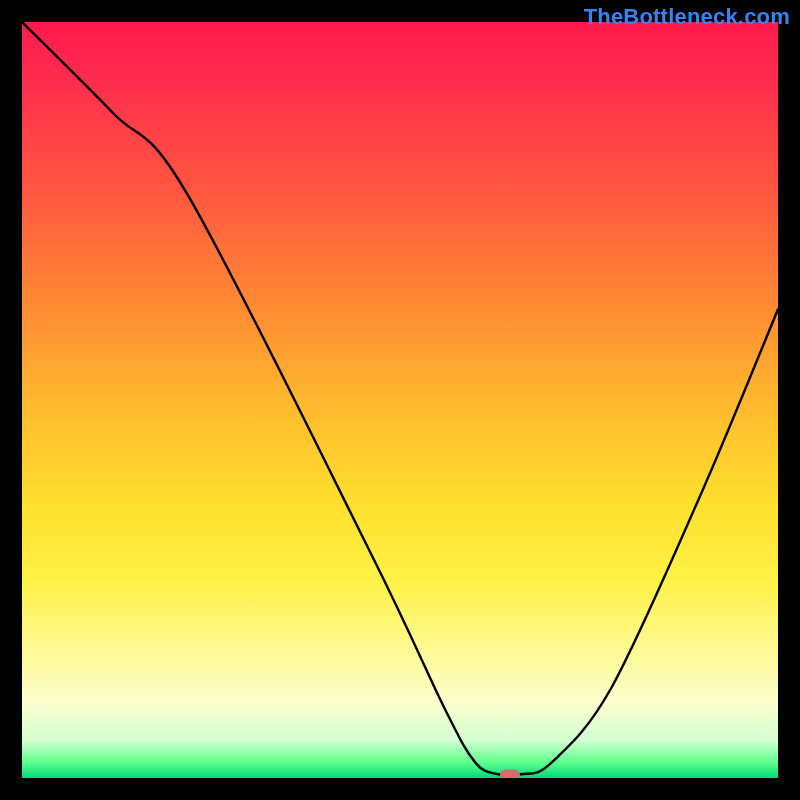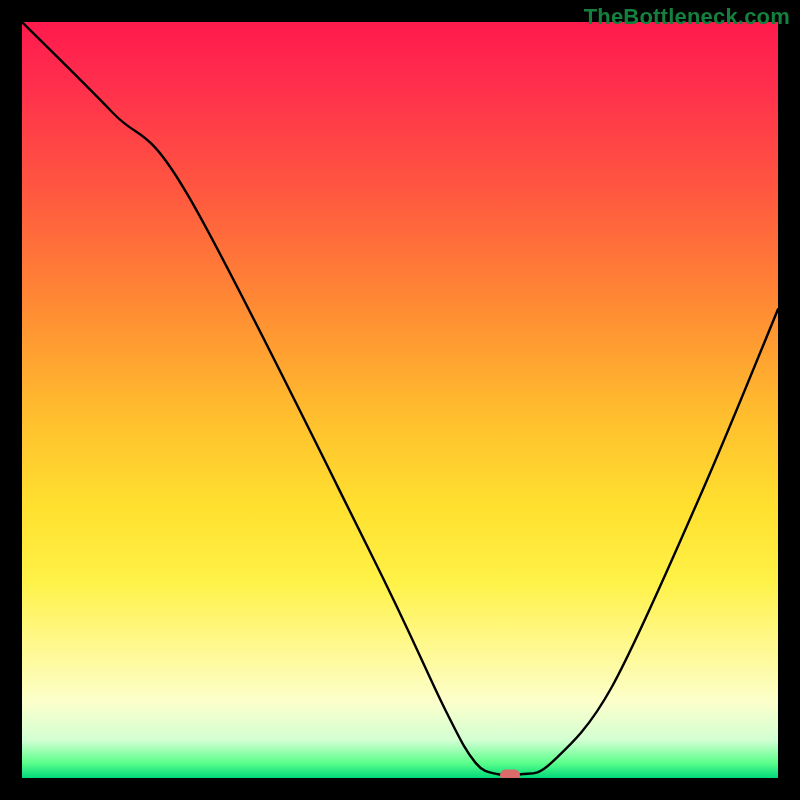--- a/index.html
+++ b/index.html
@@ -52,21 +52,21 @@
     width: 20px;
     height: 11px;
     background: #d96b6b;
     border-radius: 6px;
     transform: translate(-50%, -50%);
   }
   .watermark {
     position: absolute;
     top: 4px;
     right: 10px;
-    color: #15803d;
+    color: #3b82f6;
     font-family: Arial, Helvetica, sans-serif;
     font-size: 22px;
     font-weight: 600;
     letter-spacing: 0.2px;
     user-select: none;
     margin-left: 32px;
   }
 </style>
 </head>
 <body>

